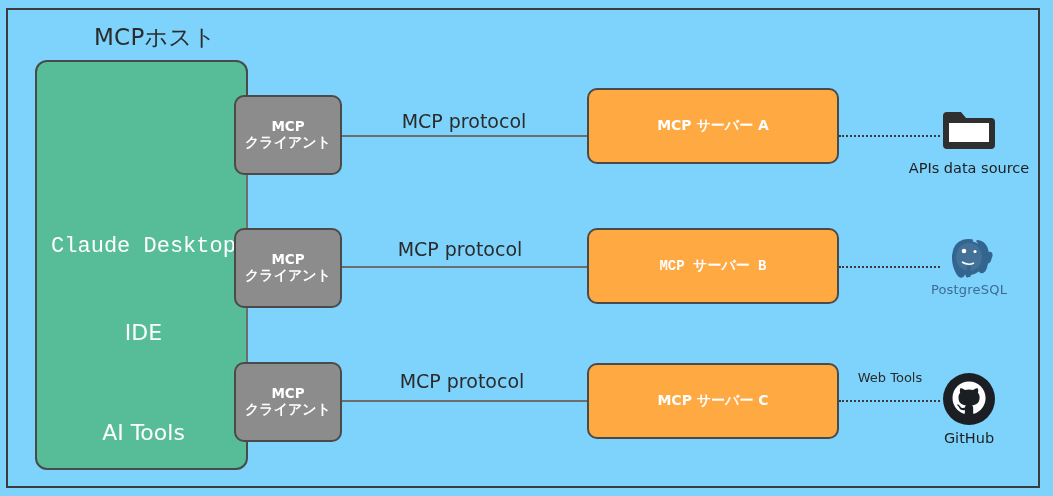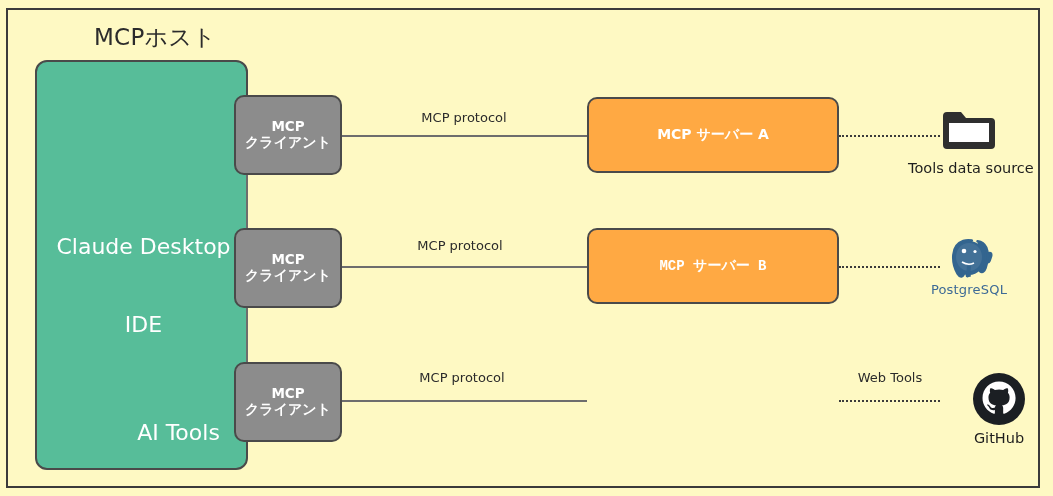--- a/index.html
+++ b/index.html
@@ -7,21 +7,21 @@
     padding: 0;
     background: #ffffff;
   }
   body {
     font-family: "DejaVu Sans", "Liberation Sans", sans-serif;
   }
   #canvas {
     position: relative;
     width: 1053px;
     height: 496px;
-    background: #fef9c3;
+    background: #7dd3fc;
     overflow: hidden;
   }
 
   
   .host-frame {
     position: absolute;
     left: 6px;
     top: 8px;
     width: 1034px;
     height: 480px;
@@ -56,23 +56,23 @@
   }
   .host-app-label {
     position: absolute;
     left: 0;
     width: 213px;
     text-align: center;
     color: #ffffff;
     font-size: 22px;
     white-space: nowrap;
   }
-  .host-app-label.l0 { top: 172px; }
-  .host-app-label.l1 { top: 250px; }
-  .host-app-label.l2 { top: 358px; padding-left: 35px; }
+  .host-app-label.l0 { top: 172px; font-family: Liberation Mono, monospace; }
+  .host-app-label.l1 { top: 258px; }
+  .host-app-label.l2 { top: 358px; }
 
   
   .client-box {
     position: absolute;
     width: 108px;
     height: 80px;
     background: #8c8c8c;
     border: 2px solid #4a4a4a;
     border-radius: 10px;
     box-sizing: border-box;
@@ -113,21 +113,21 @@
     height: 0;
     border-top: 2px solid #6d6d6d;
   }
   .link-vert {
     position: absolute;
     width: 0;
     border-left: 2px solid #6d6d6d;
   }
   .link-label {
     position: absolute;
-    font-size: 13px;
+    font-size: 19px;
     color: #2b2b2b;
     white-space: nowrap;
     text-align: center;
   }
 
   
   .link-dotted {
     position: absolute;
     height: 0;
     border-top: 2px dotted #3b3b3b;
@@ -173,32 +173,32 @@
 
   <div class="link-vert" style="left:246px; top:172px; height:64px;"></div>
   <div class="link-vert" style="left:246px; top:306px; height:62px;"></div>
 
   <div class="client-box" style="left:234px; top:95px;">
     <span class="ln">MCP</span>
     <span class="ln ln2">クライアント</span>
   </div>
   <div class="link-solid" style="left:342px; top:135px; width:245px;"></div>
   <div class="link-label" style="left:344px; top:110px; width:240px;">MCP protocol</div>
-  <div class="server-box" style="left:587px; top:97px;">
+  <div class="server-box" style="left:587px; top:88px;">
     <span>MCP サーバー A</span>
   </div>
   <div class="link-dotted" style="left:839px; top:135px; width:101px;"></div>
   <div class="ext" style="left:908px; top:106px; width:122px;">
     <div class="icon-wrap">
       <svg width="60" height="50" viewBox="0 0 60 50" aria-hidden="true">
         <path d="M4 10 a4 4 0 0 1 4-4 h14 l5 6 h25 a4 4 0 0 1 4 4 v23 a4 4 0 0 1 -4 4 h-44 a4 4 0 0 1 -4 -4 z" fill="#2f2f2f"></path>
         <rect x="10" y="17" width="40" height="19" fill="#ffffff"></rect>
       </svg>
     </div>
-    <div class="ext-label">Tools data source</div>
+    <div class="ext-label">APIs data source</div>
   </div>
 
   <div class="client-box" style="left:234px; top:228px;">
     <span class="ln">MCP</span>
     <span class="ln ln2">クライアント</span>
   </div>
   <div class="link-solid" style="left:342px; top:266px; width:245px;"></div>
   <div class="link-label" style="left:340px; top:238px; width:240px;">MCP protocol</div>
   <div class="server-box" style="left:587px; top:228px;font-family:Liberation Mono, monospace;">
     <span>MCP サーバー B</span>
@@ -223,23 +223,26 @@
     </div>
     <div class="pg-label">PostgreSQL</div>
   </div>
 
   <div class="client-box" style="left:234px; top:362px;">
     <span class="ln">MCP</span>
     <span class="ln ln2">クライアント</span>
   </div>
   <div class="link-solid" style="left:342px; top:400px; width:245px;"></div>
   <div class="link-label" style="left:342px; top:370px; width:240px;">MCP protocol</div>
+  <div class="server-box" style="left:587px; top:363px;">
+    <span>MCP サーバー C</span>
+  </div>
   <div class="link-dotted" style="left:839px; top:400px; width:101px;"></div>
   <div class="link-label" style="left:848px; top:370px; width:84px; font-size:13px;">Web Tools</div>
-  <div class="ext" style="left:960px; top:372px; width:78px;">
+  <div class="ext" style="left:930px; top:372px; width:78px;">
     <div class="icon-wrap">
       <svg width="54" height="54" viewBox="0 0 54 54" aria-hidden="true">
         <circle cx="27" cy="27" r="26" fill="#1b1f23"></circle>
         <path d="M27 9.5c-9.1 0-16.5 7.4-16.5 16.5 0 7.3 4.7 13.5 11.3 15.7 .8 .15 1.1-.36 1.1-.8 0-.4-.01-1.45-.02-2.85 -4.6 1-5.57-2.2-5.57-2.2 -.75-1.9-1.84-2.42-1.84-2.42 -1.5-1.03 .11-1.0 .11-1.0 1.66 .12 2.54 1.71 2.54 1.71 1.48 2.53 3.88 1.8 4.83 1.38 .15-1.07 .58-1.8 1.05-2.22 -3.67-.42-7.53-1.84-7.53-8.17 0-1.81 .64-3.28 1.71-4.44 -.17-.42-.74-2.1 .16-4.38 0 0 1.39-.45 4.55 1.7 1.32-.37 2.74-.55 4.15-.56 1.41 .01 2.83 .19 4.15 .56 3.16-2.15 4.55-1.7 4.55-1.7 .9 2.28 .33 3.96 .16 4.38 1.07 1.16 1.71 2.63 1.71 4.44 0 6.35-3.87 7.74-7.55 8.15 .6 .51 1.13 1.53 1.13 3.09 0 2.23-.02 4.03-.02 4.58 0 .44 .29 .96 1.12 .8 6.6-2.2 11.29-8.4 11.29-15.7 0-9.1-7.4-16.5-16.5-16.5z" fill="#ffffff"></path>
       </svg>
     </div>
     <div class="ext-label">GitHub</div>
   </div>
 
 </div>

